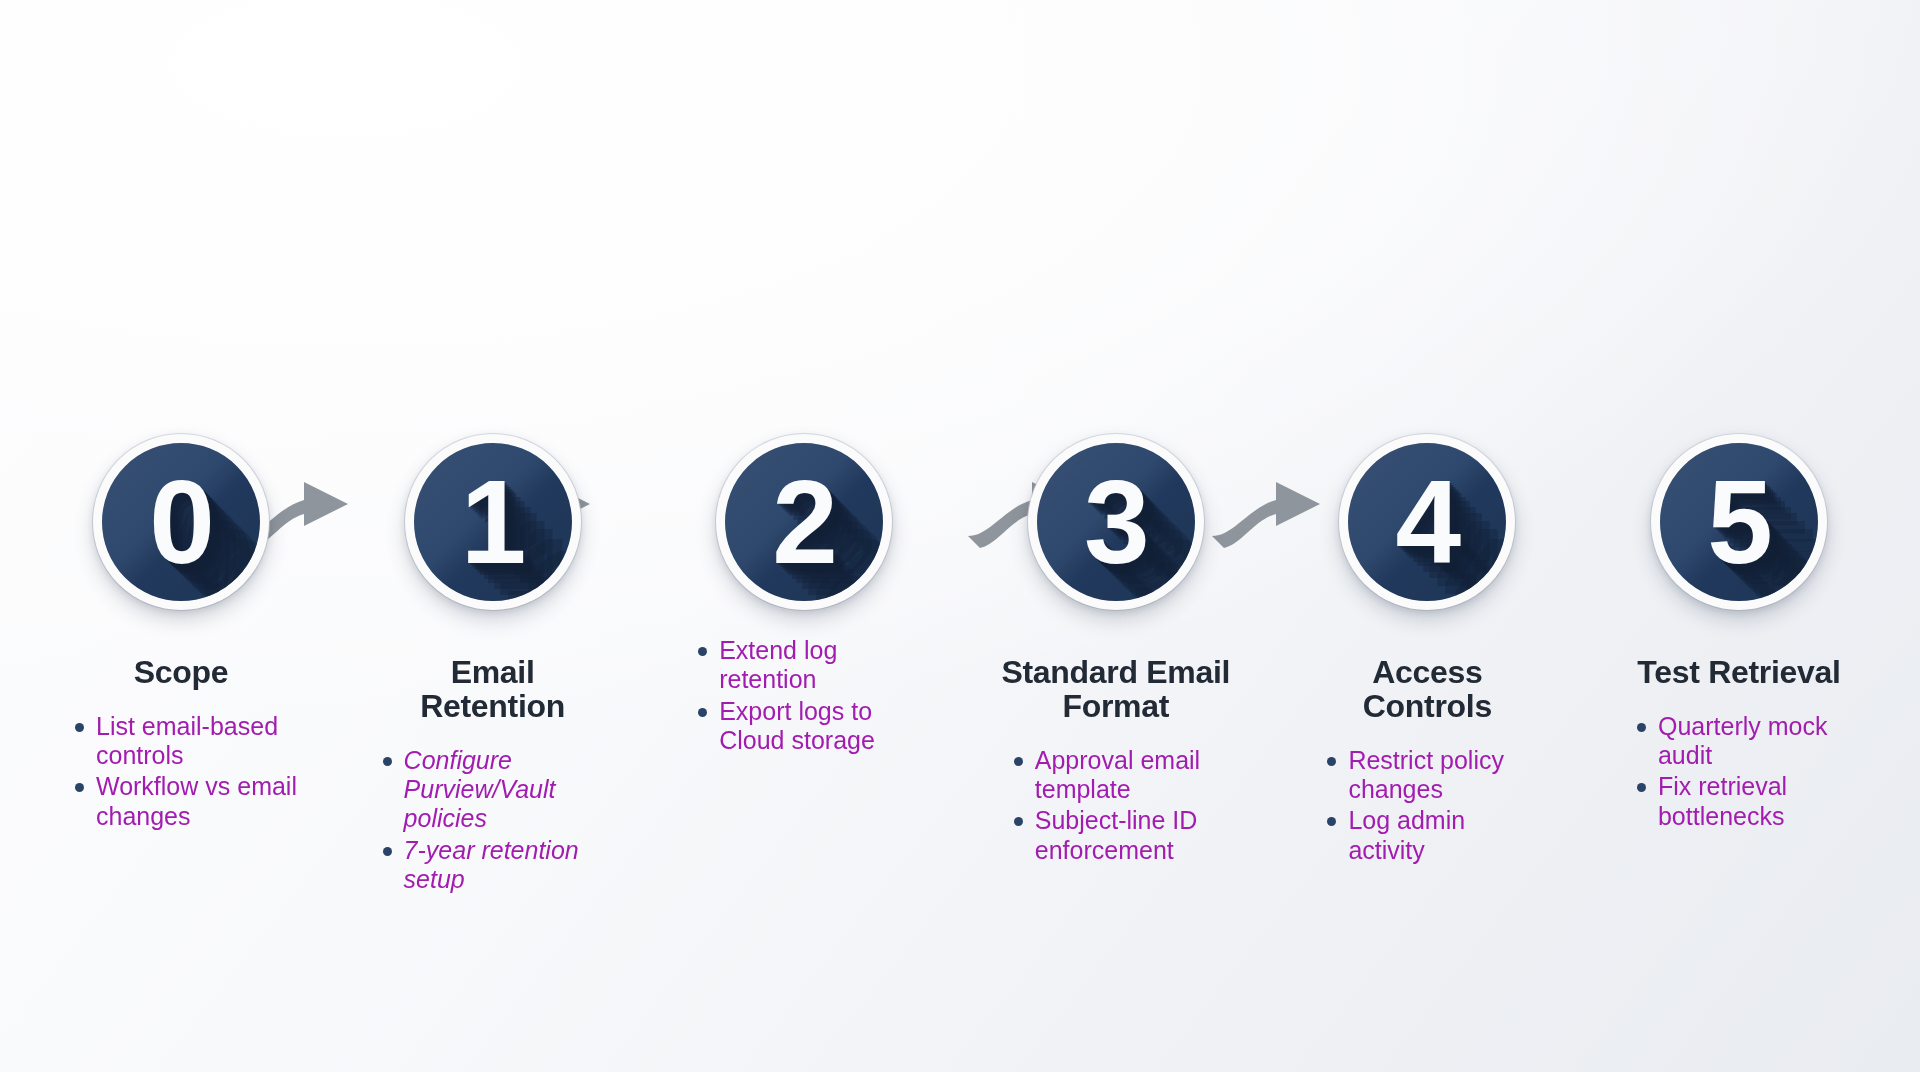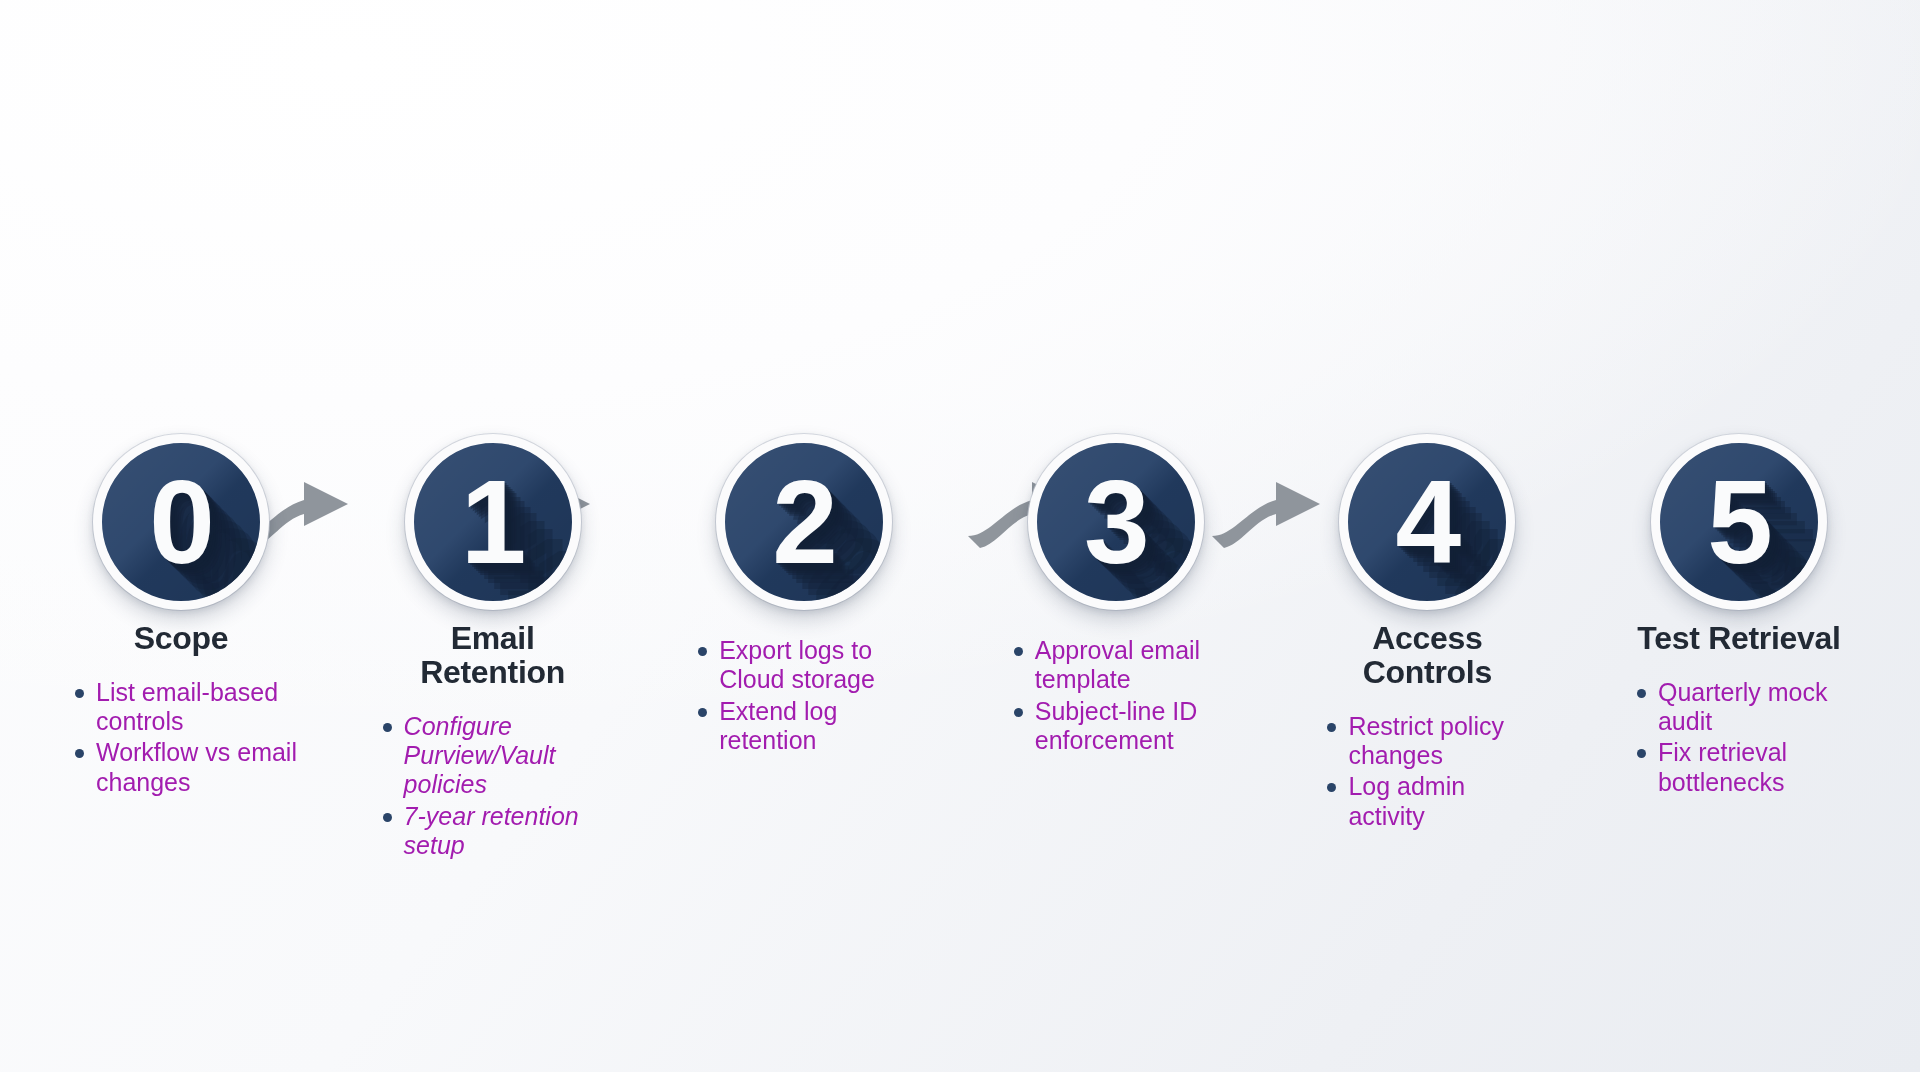--- a/index.html
+++ b/index.html
@@ -107,21 +107,21 @@
     position: absolute;
     top: 452px;
     width: 120px;
     height: 96px;
     pointer-events: none;
   }
   .arrow svg { display: block; width: 120px; height: 96px; }
 
   
   .step-title {
-    margin-top: 8px;
+    margin-top: 42px;
     font-family: "Liberation Sans", sans-serif;
     font-weight: bold;
     font-size: 32px;
     line-height: 1.06;
     color: #222a35;
     text-align: center;
     max-width: 236px;
     letter-spacing: -0.3px;
   }
 
@@ -222,31 +222,32 @@
       </ul>
     </div>
 
     <div class="step step-2">
       <div class="badge-wrap">
         <div class="badge">
           <span class="badge-num">2</span>
         </div>
       </div>
       <ul class="bullets">
+        <li>Extend log retention</li>
         <li>Export logs to Cloud storage</li>
-        <li>Extend log retention</li>
       </ul>
     </div>
 
     <div class="step step-3">
       <div class="badge-wrap">
         <div class="badge">
           <span class="badge-num">3</span>
         </div>
       </div>
+      <div class="step-title">Standard Email Format</div>
       <ul class="bullets">
         <li>Approval email template</li>
         <li>Subject-line ID enforcement</li>
       </ul>
     </div>
 
     <div class="step step-4">
       <div class="badge-wrap">
         <div class="badge">
           <span class="badge-num">4</span>

